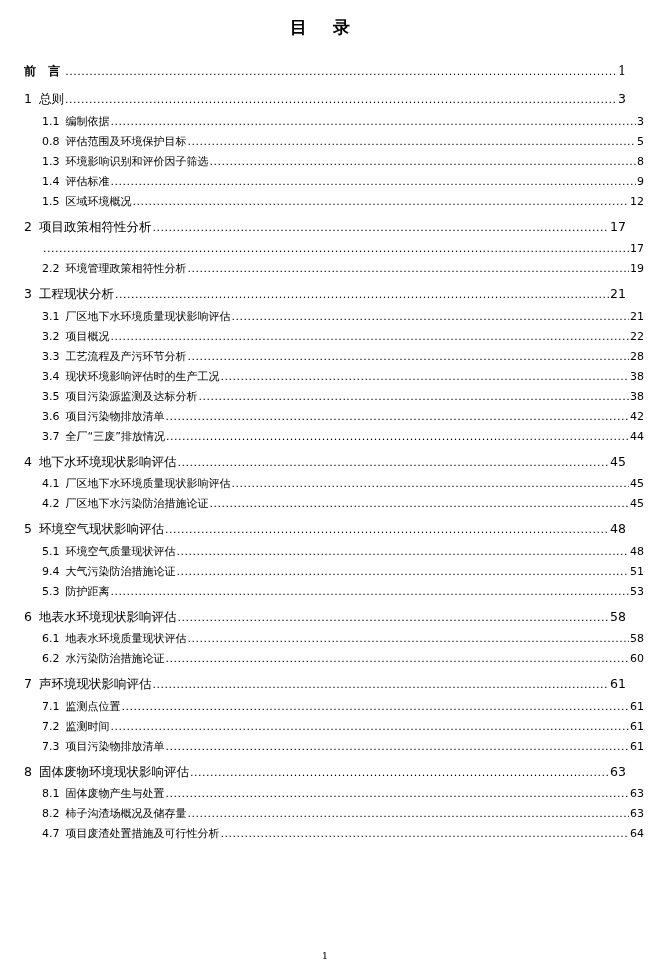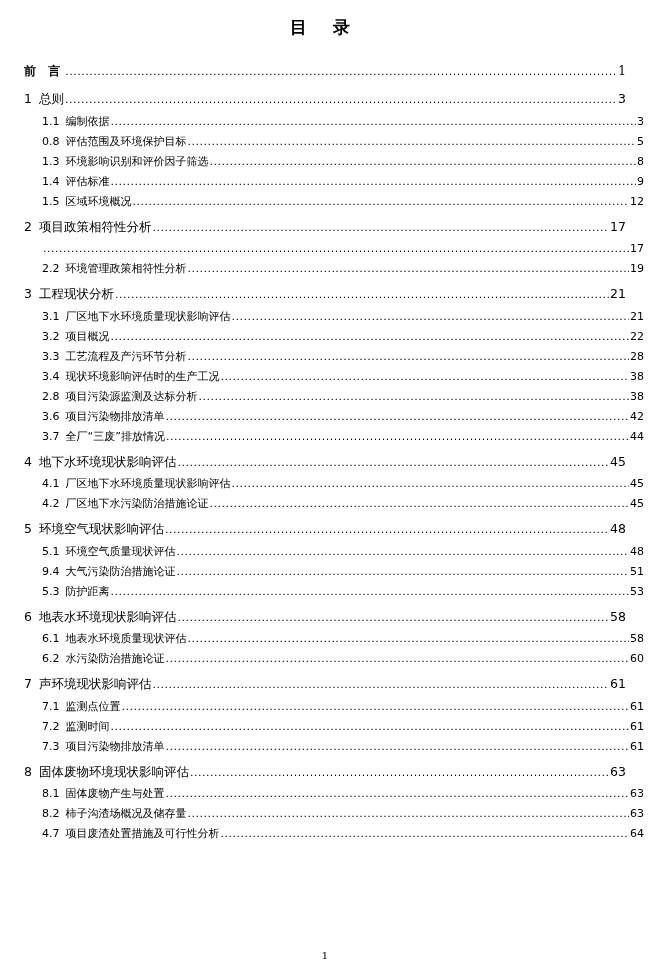--- a/index.html
+++ b/index.html
@@ -188,21 +188,21 @@
           <span class="label"><span class="num">3.3</span><span class="txt">工艺流程及产污环节分析</span></span>
           <span class="dots">.........................................................................................................................................................................</span>
           <span class="page-no">28</span>
         </div>
         <div class="toc-row lvl-2">
           <span class="label"><span class="num">3.4</span><span class="txt">现状环境影响评估时的生产工况</span></span>
           <span class="dots">.........................................................................................................................................................................</span>
           <span class="page-no">38</span>
         </div>
         <div class="toc-row lvl-2">
-          <span class="label"><span class="num">2.8</span><span class="txt">项目污染源监测及达标分析</span></span>
+          <span class="label"><span class="num">3.5</span><span class="txt">项目污染源监测及达标分析</span></span>
           <span class="dots">.........................................................................................................................................................................</span>
           <span class="page-no">38</span>
         </div>
         <div class="toc-row lvl-2">
           <span class="label"><span class="num">3.6</span><span class="txt">项目污染物排放清单</span></span>
           <span class="dots">.........................................................................................................................................................................</span>
           <span class="page-no">42</span>
         </div>
         <div class="toc-row lvl-2">
           <span class="label"><span class="num">3.7</span><span class="txt">全厂“三废”排放情况</span></span>

